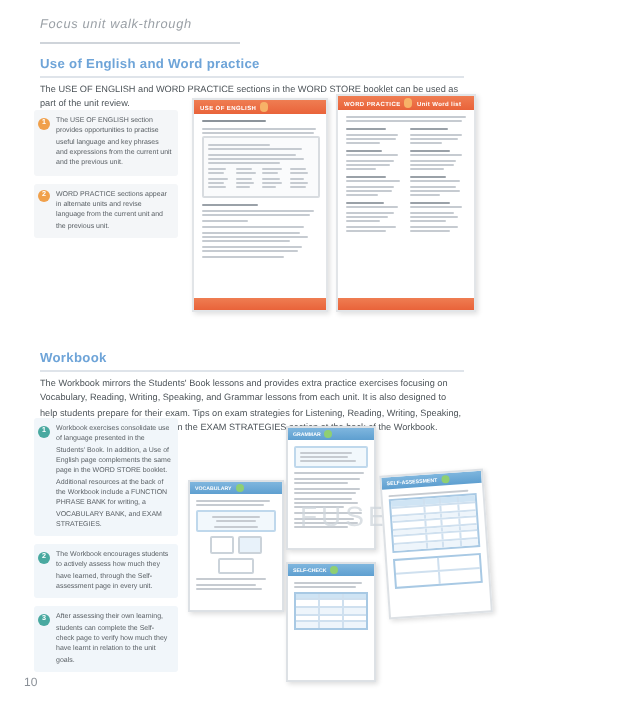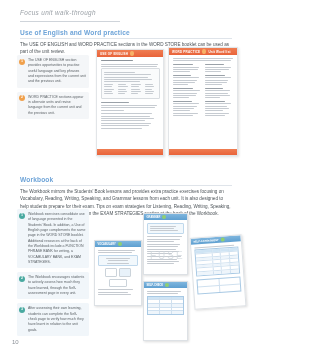--- a/index.html
+++ b/index.html
@@ -133,21 +133,21 @@
   .wb-table { border: .5px solid #a8c9e4; }
   .wb-trow { display: flex; border-bottom: .4px solid #cfe0ef; }
   .wb-trow:last-child { border-bottom: none; }
   .wb-tcell { flex: 1; height: 2.6px; border-right: .4px solid #cfe0ef; }
   .wb-tcell:last-child { border-right: none; }
   .wb-trow.hdr .wb-tcell { background: #cfe4f4; }
   .wb-trow.alt .wb-tcell { background: #eef5fb; }
 
   
   .deco-letters {
-    position: absolute; font-size: 10px; font-weight: normal;
+    position: absolute; font-size: 14px; font-weight: normal;
     color: #cfd6dc; letter-spacing: 2px; opacity: .75;
   }
 
   .folder {
     border: .5px solid #cbd3da; background: #fff;
     border-radius: 1px;
   }
 
   
   .folio {

